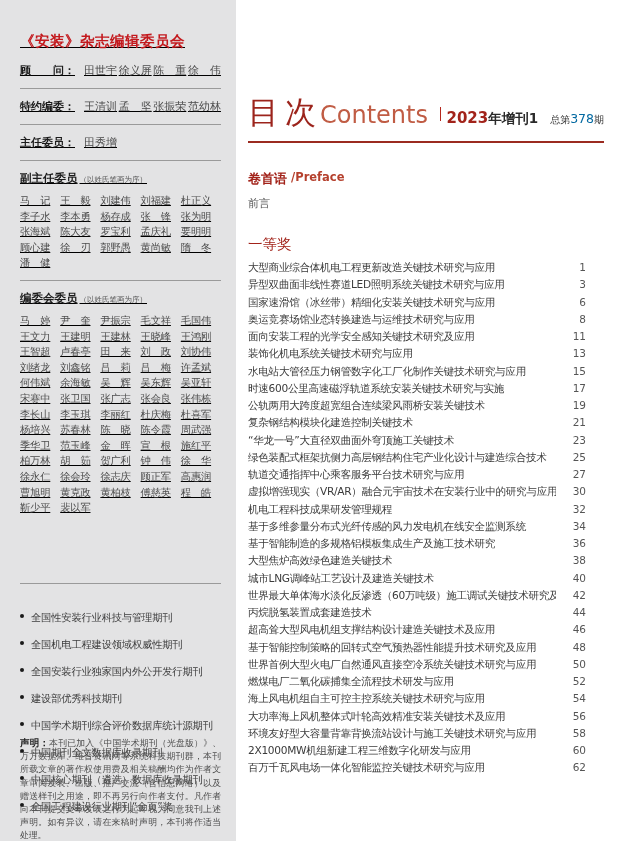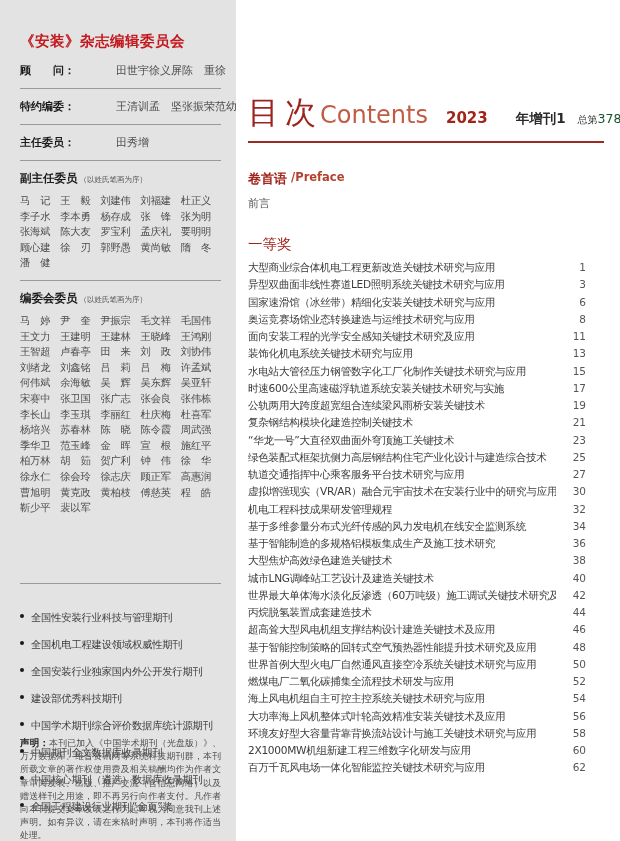--- a/index.html
+++ b/index.html
@@ -8,26 +8,26 @@
     font-family:"DejaVu Sans","Liberation Sans",sans-serif;
     -webkit-font-smoothing:antialiased;overflow:hidden;
   }
   .page{position:absolute;inset:0;}
 
   
   .left-panel{
     position:absolute;left:0;top:0;width:236px;height:841px;
     background:#e3e3e4;box-sizing:border-box;
   }
-  .committee{position:absolute;left:20px;right:15px;top:32px;}
+  .committee{position:absolute;left:20px;right:15px;top:32px;text-decoration:underline;}
   .committee-title{
     margin:0 0 12px 0;font-size:14.5px;font-weight:bold;color:#c3191d;
     letter-spacing:0.5px;
   }
-  .g-inline{display:flex;align-items:center;font-size:11px;line-height:16px;gap:32px;}
+  .g-inline{display:flex;align-items:center;font-size:11px;line-height:16px;}
   .g-label{font-weight:bold;color:#1c1c1c;white-space:nowrap;flex:0 0 64px;}
   .g-names{flex:1;display:flex;justify-content:space-between;color:#4c4c4c;}
   .g-names .name{white-space:nowrap;}
   .g-names.single{justify-content:flex-start;}
   .g-hr{border-top:1px solid #9a9a9a;margin:9px 0 10px 0;height:0;}
   .g-head{font-size:11.5px;line-height:15px;margin-bottom:6px;}
   .g-label-block{font-weight:bold;color:#1c1c1c;}
   .g-note{font-size:7.5px;color:#555;margin-left:2px;}
   .g-row{
     display:grid;grid-template-columns:repeat(5,1fr);
@@ -61,23 +61,23 @@
     box-sizing:border-box;padding:92px 16px 0 12px;background:#fff;
   }
   .toc-header-row{display:flex;align-items:baseline;white-space:nowrap;}
   .toc-cn{font-size:31px;color:#9c241c;letter-spacing:6px;font-weight:500;}
   .toc-en{font-size:24px;color:#c05c44;margin-left:-2px;font-weight:400;}
   .issue-bar{
     display:inline-block;width:4px;height:14px;background:#b5271d;
     margin:0 6px 0 12px;align-self:center;position:relative;top:1px;
   }
   .issue-year{font-size:15px;font-weight:bold;color:#a2231a;}
-  .issue-label{font-size:13.5px;font-weight:bold;color:#2a2a2a;margin-left:28px;}
+  .issue-label{font-size:13.5px;font-weight:bold;color:#2a2a2a;}
   .issue-total{margin-left:12px;font-size:10px;color:#333;}
-  .issue-total .no{font-size:12.5px;color:#14532d;}
+  .issue-total .no{font-size:12.5px;color:#0369a1;}
   .red-rule{height:2px;background:#9b2b20;margin-top:7px;}
 
   .preface-head{margin-top:27px;display:flex;align-items:flex-start;}
   .pre-cn{font-size:13px;font-weight:bold;color:#a2231a;}
   .pre-en{font-size:11.5px;font-weight:bold;color:#b5402d;margin-left:4px;}
   .preface-item{margin-top:8px;font-size:11px;color:#555;}
 
   .award-head{margin:24px 0 7px 0;font-size:14.5px;font-weight:normal;color:#a2231a;}
 
   .toc-entries{padding-right:0;}

